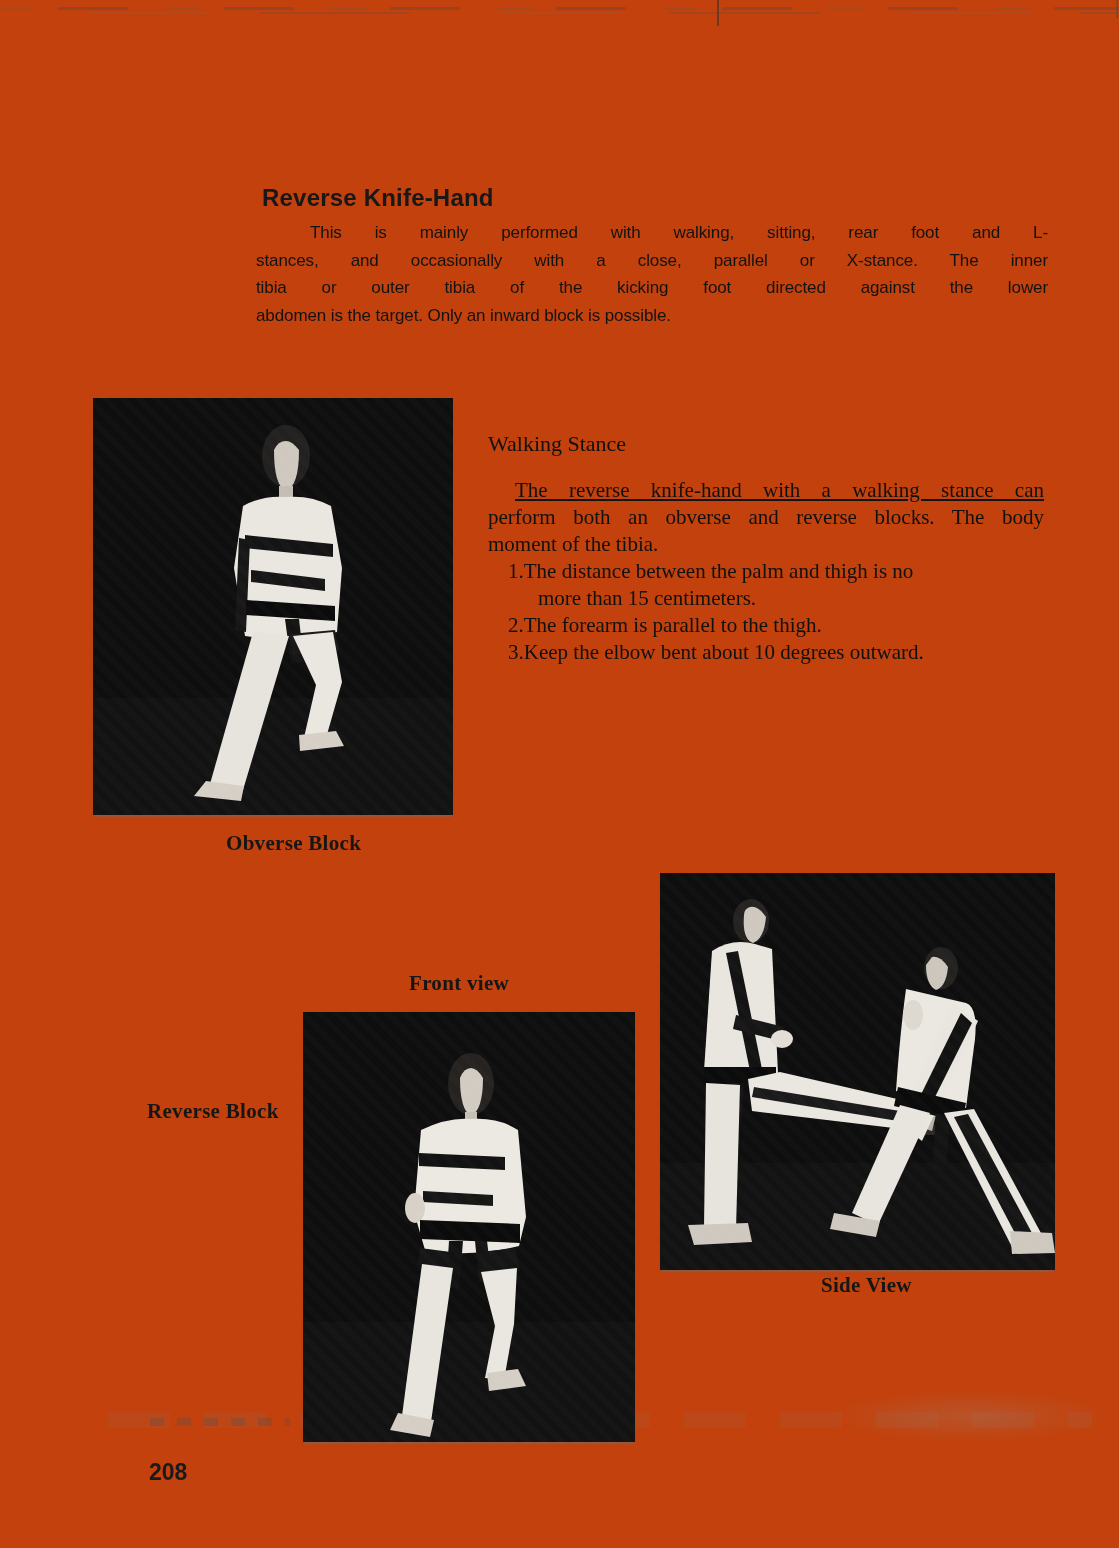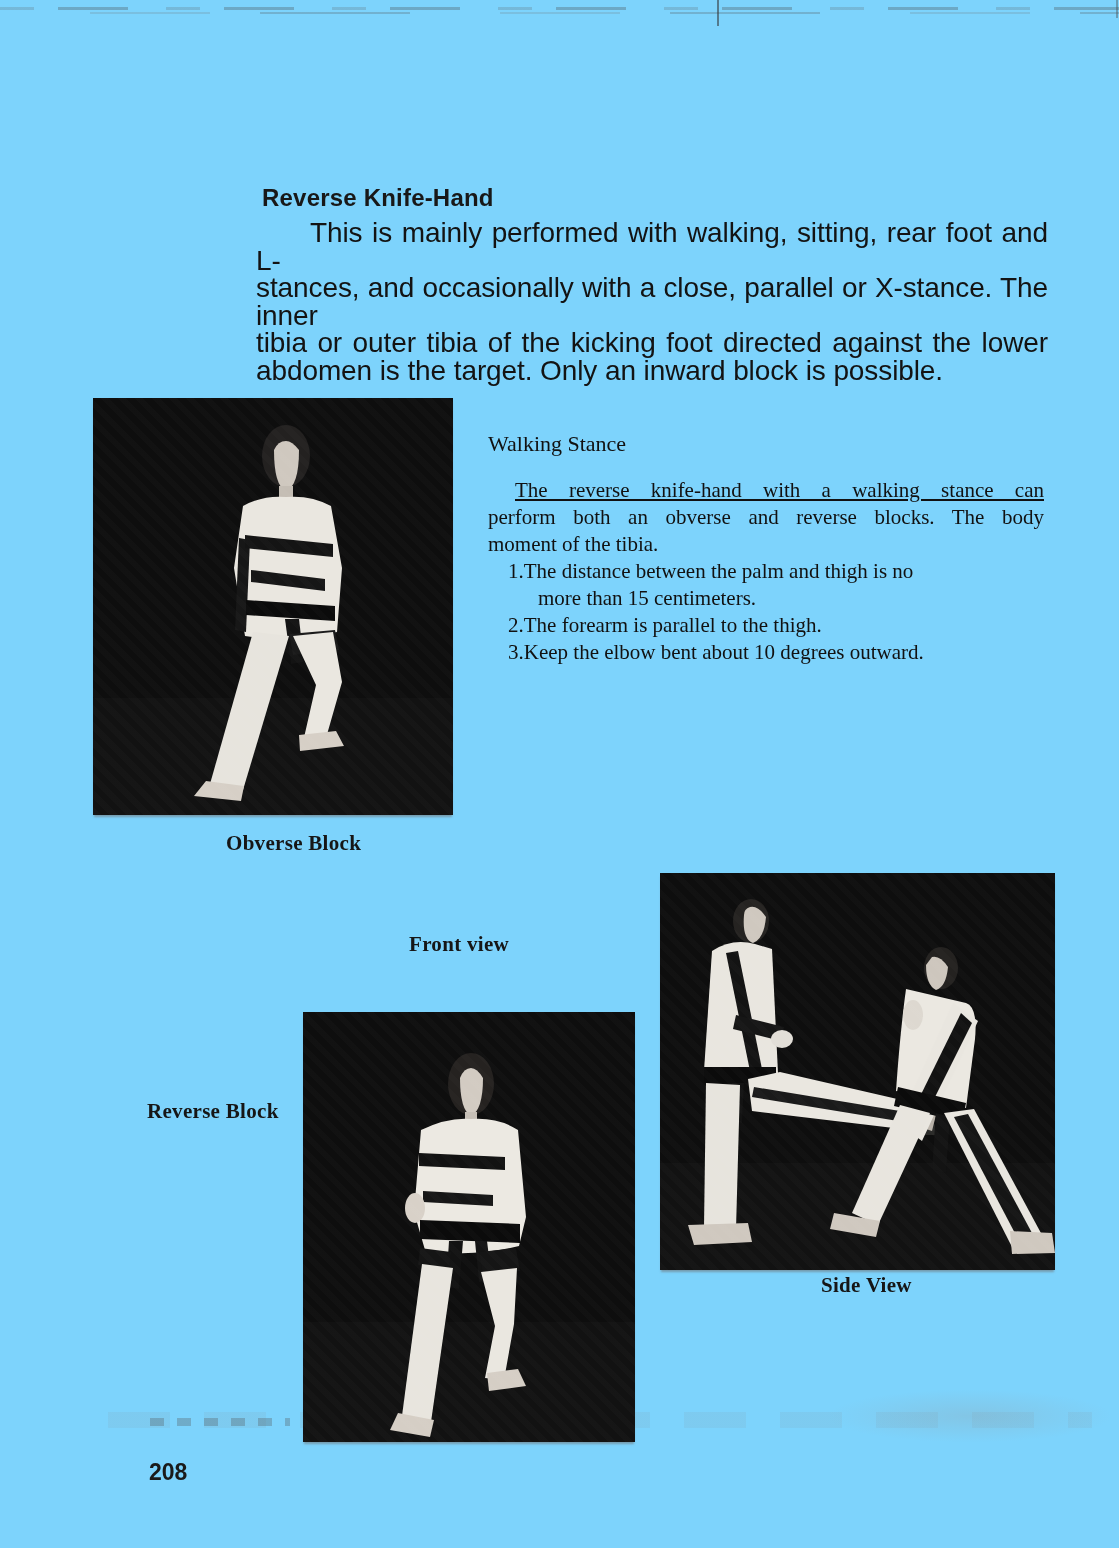--- a/index.html
+++ b/index.html
@@ -1,19 +1,19 @@
 <!DOCTYPE html>
 <html><head>
 <meta charset="utf-8">
 <style>
   html,body{margin:0;padding:0;background:#ffffff;}
   .page{
     position:relative;
     width:1119px;height:1548px;
-    background:#7dd3fc;
+    background:#c2410c;
     overflow:hidden;
     font-family:"Liberation Sans", sans-serif;
     color:#141414;
   }
   
   .scan-line-a{
     position:absolute;left:0;top:7px;width:100%;height:3px;
     background:repeating-linear-gradient(90deg,
       rgba(90,90,90,.22) 0 34px, rgba(0,0,0,0) 34px 58px,
       rgba(70,70,70,.30) 58px 128px, rgba(0,0,0,0) 128px 166px);
@@ -40,40 +40,40 @@
     position:absolute;left:830px;top:1390px;width:280px;height:52px;
     background:radial-gradient(ellipse at center, rgba(150,150,150,.22), rgba(150,150,150,0) 72%);
   }
   
   .headline{
     position:absolute;left:262px;top:184px;
     font-size:24px;font-weight:700;letter-spacing:.2px;color:#181818;
   }
   .intro{
     position:absolute;left:256px;top:219px;width:792px;
-    font-size:28px;line-height:27.5px;color:#131313;letter-spacing:-.1px;
+    font-size:17px;line-height:27.5px;color:#131313;letter-spacing:-.1px;
   }
   .jline{text-align:justify;text-align-last:justify;}
   .intro .first{text-indent:54px;}
   .serifblock{
     position:absolute;left:488px;top:430px;width:556px;
     font-family:"Liberation Serif", serif;
     font-size:21px;line-height:27px;color:#111;
   }
   .serifblock .sb-head{font-weight:400;font-size:22px;margin-bottom:20px;}
   .serifblock .indent1{text-indent:27px;text-decoration:underline;}
   .ws-list{margin-left:20px;}
   .ws-list .cont{padding-left:30px;}
   .caption{
     position:absolute;
     font-family:"Liberation Serif", serif;
     font-weight:700;font-size:21px;color:#161616;letter-spacing:.3px;
   }
   .cap-obverse{left:209px;top:831px;margin-left:17px;}
-  .cap-front{left:409px;top:932px;}
+  .cap-front{left:409px;top:971px;}
   .cap-reverse{left:147px;top:1099px;}
   .cap-side{left:821px;top:1273px;}
   .pagenum{
     position:absolute;left:149px;top:1459px;
     font-size:23px;font-weight:700;color:#1a1a1a;
   }
   
   .photo{
     position:absolute;background:#0f0f0f;
     box-shadow:0 3px 2px -1px rgba(110,110,110,.55);

